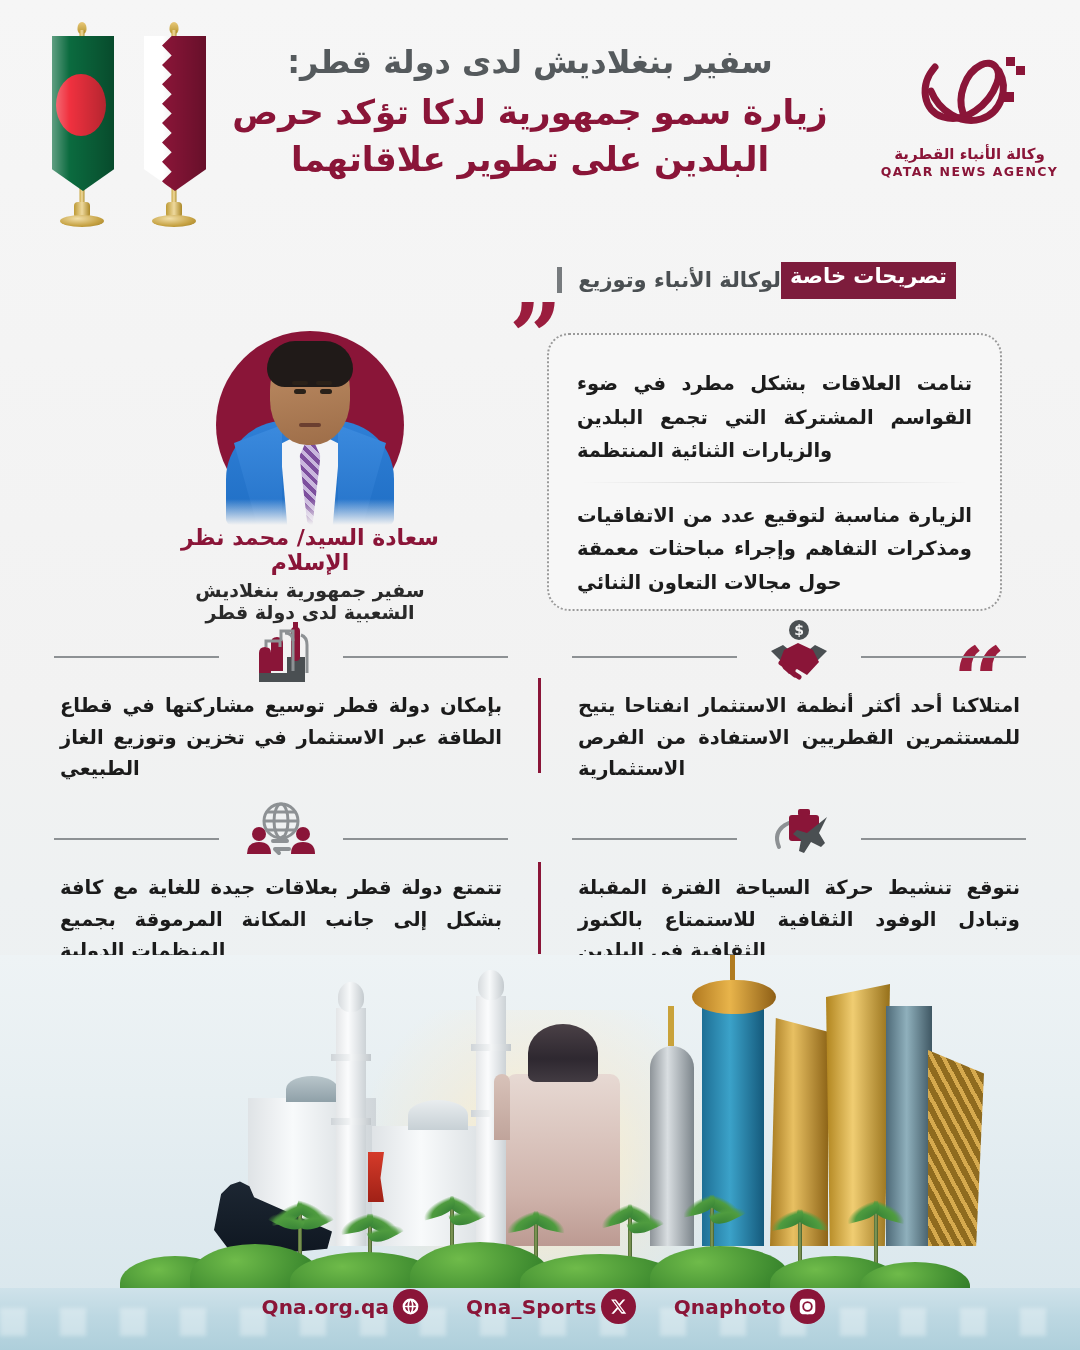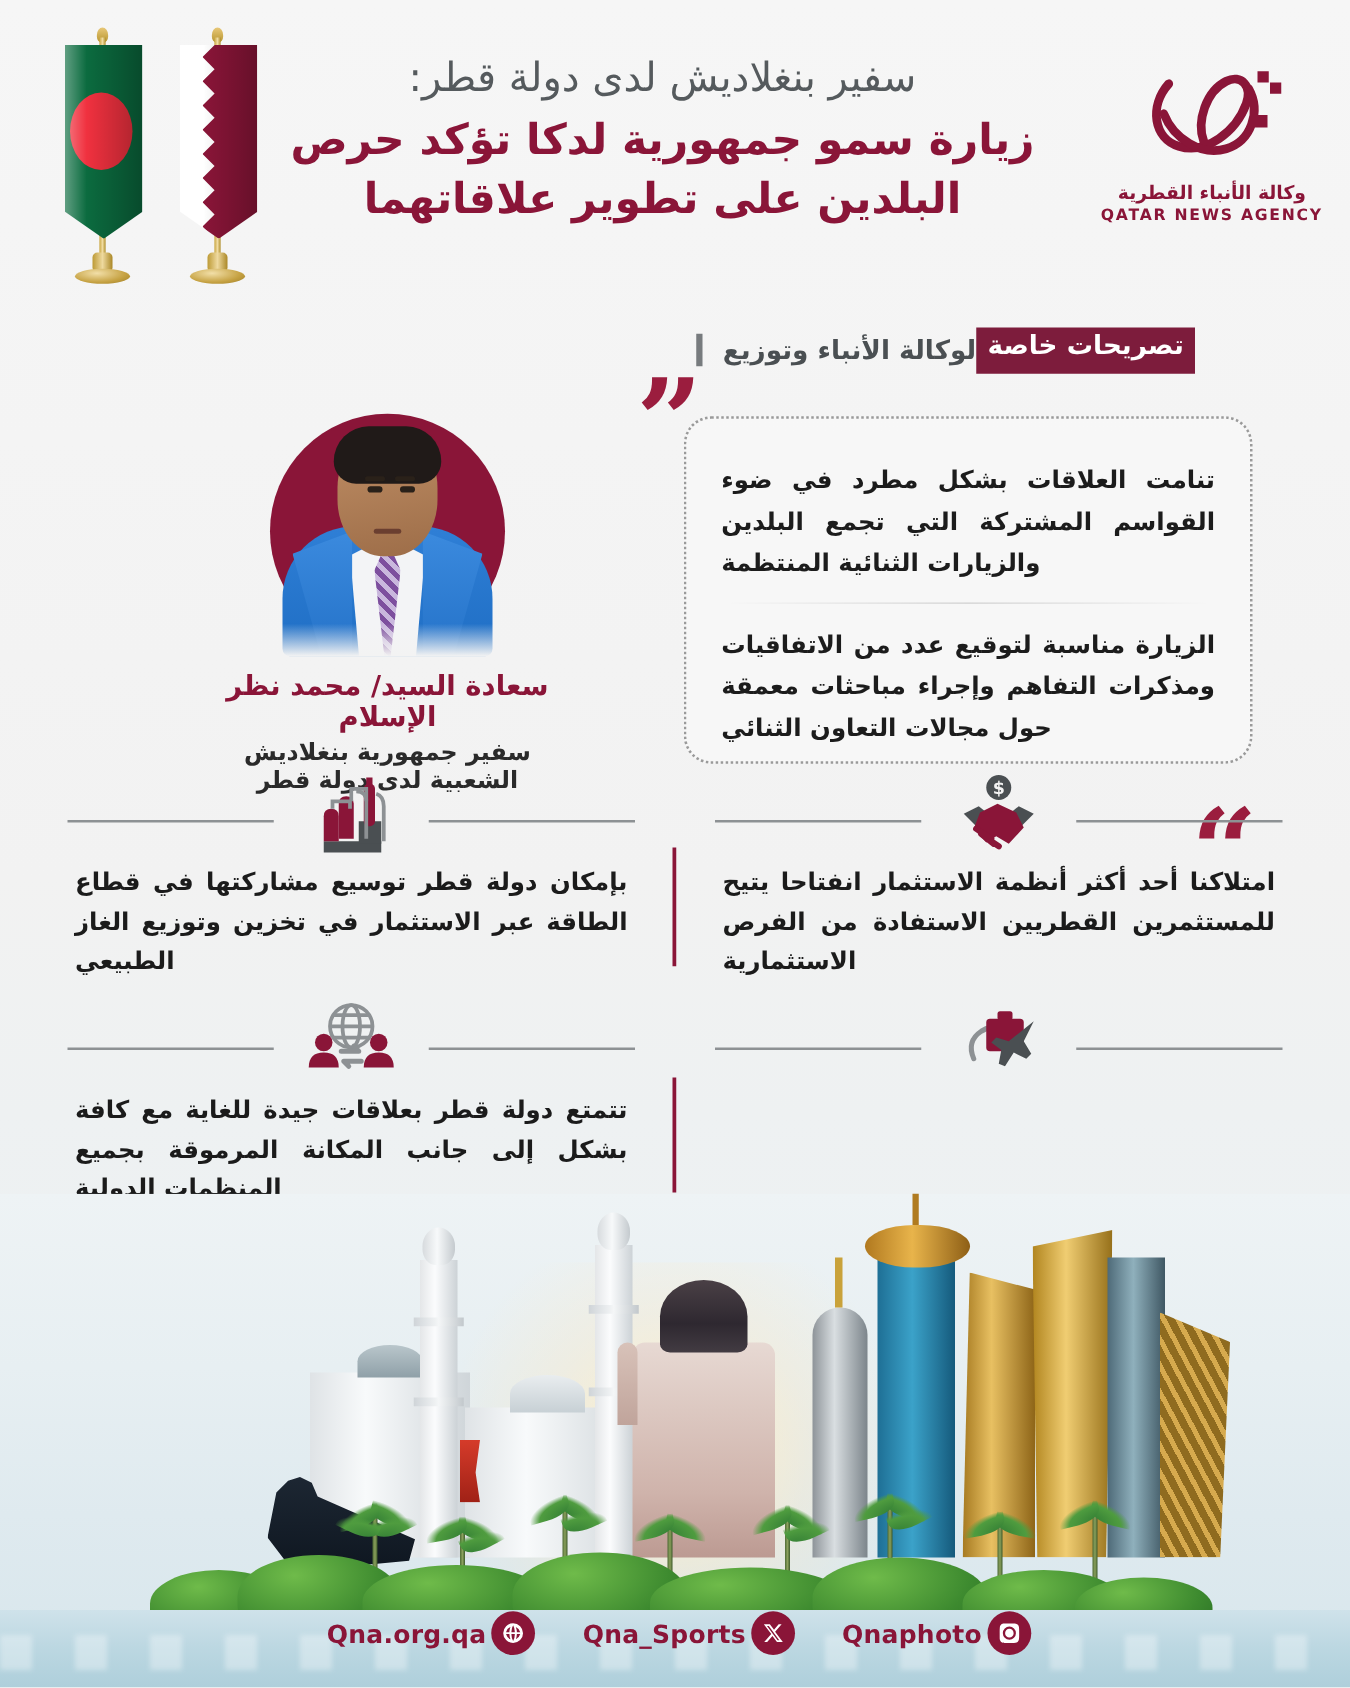--- a/index.html
+++ b/index.html
@@ -41,21 +41,21 @@
   .fl-bd .shade { position:absolute; inset:0;
       background:linear-gradient(90deg,rgba(255,255,255,.35),rgba(255,255,255,0) 28%,rgba(0,0,0,.18) 72%,rgba(0,0,0,.30)); }
   .fl-qa { left:6px; background:#ffffff; }
   .fl-qa .maroon { position:absolute; right:0; top:0; width:44px; height:100%;
       background:#8A1538;
       clip-path: polygon(22% 0, 100% 0, 100% 100%, 22% 100%, 0 93.7%, 22% 87.5%, 0 81.2%, 22% 75%, 0 68.7%, 22% 62.5%, 0 56.2%, 22% 50%, 0 43.7%, 22% 37.5%, 0 31.2%, 22% 25%, 0 18.7%, 22% 12.5%, 0 6.2%); }
   .fl-qa .shade { position:absolute; inset:0;
       background:linear-gradient(90deg,rgba(255,255,255,.30),rgba(255,255,255,0) 30%,rgba(0,0,0,.16) 75%,rgba(0,0,0,.26)); }
 
   .titles { position:absolute; right:210px; top:42px; width:680px; text-align:center; }
-  .title-kicker { font-size:32px; font-weight:400; color:#555a5d; letter-spacing:0; line-height:1.28; }
+  .title-kicker { font-size:32px; font-weight:700; color:#555a5d; letter-spacing:0; line-height:1.28; }
   .title-main { margin-top:6px; font-size:34px; font-weight:800; color:#8A1538; line-height:1.38; }
 
   .logo { position:absolute; right:18px; top:45px; width:185px; text-align:center; }
   .logo-mark { width:130px; height:96px; margin:0 auto; }
   .logo-ar { margin-top:4px; font-size:15px; font-weight:700; color:#8A1538; letter-spacing:.5px; }
   .logo-en { margin-top:1px; font-size:12.5px; font-weight:700; color:#8A1538; letter-spacing:1.4px; }
 
   
   .banner { position:absolute; top:263px; right:124px; display:flex; align-items:center; height:34px; }
   .banner-tick { width:5px; height:26px; background:#777b7e; order:3; margin-right:8px; }
@@ -110,21 +110,21 @@
       background:#201a18; }
   .p-eyeL,.p-eyeR { position:absolute; top:64px; width:12px; height:5px; border-radius:3px; background:#2a2119; }
   .p-eyeL { left:96px; } .p-eyeR { left:122px; }
   .p-brL,.p-brR { position:absolute; top:56px; width:16px; height:3.5px; border-radius:2px; background:#2a2119; }
   .p-brL { left:94px; } .p-brR { left:118px; }
   .p-mouth { position:absolute; top:98px; left:50%; transform:translateX(-50%);
       width:22px; height:4px; border-radius:3px; background:#6b3f30; }
   .photo-fade { position:absolute; left:0; right:0; bottom:0; height:26px;
       background:linear-gradient(180deg,rgba(244,244,244,0),#f3f3f3); }
 
-  .p-name { margin-top:12px; font-size:22px; font-weight:800; color:#8A1538; }
+  .p-name { font-size:22px; font-weight:800; color:#8A1538; }
   .p-role { margin-top:4px; font-size:19px; font-weight:600; color:#2a2a2a; }
 
   
   .facts { position:absolute; top:618px; left:0; width:1080px; height:352px; }
   .fact { position:absolute; width:470px; }
   .f-tr { right:46px; top:0; }
   .f-tl { left:46px; top:0; }
   .f-br { right:46px; top:182px; }
   .f-bl { left:46px; top:182px; }
 
@@ -334,20 +334,21 @@
         <div class="f-icon">
           <svg viewBox="0 0 92 64" xmlns="http://www.w3.org/2000/svg">
             <path d="M26 46 q-6-14 6-22 q10-6 22-4" stroke="#8d9194" stroke-width="4" fill="none" stroke-linecap="round"></path>
             <rect x="36" y="14" width="30" height="26" rx="3" fill="#8A1538"></rect>
             <rect x="45" y="8" width="12" height="7" rx="2" fill="#8A1538"></rect>
             <path d="M74 16 L54 32 L44 29 L40 33 L48 39 L46 50 L51 52 L58 41 L68 46 L72 42 L66 32 Z" fill="#4a4f52"></path>
           </svg>
         </div>
         <div class="f-line r"></div>
       </div>
+      <div class="f-text">نتوقع تنشيط حركة السياحة الفترة المقبلة وتبادل الوفود الثقافية للاستمتاع بالكنوز الثقافية في البلدين</div>
     </div>
 
     <div class="fact f-bl">
       <div class="f-head">
         <div class="f-line l"></div>
         <div class="f-icon">
           <svg viewBox="0 0 92 64" xmlns="http://www.w3.org/2000/svg">
             <g stroke="#8d9194" stroke-width="3" fill="none">
               <circle cx="46" cy="20" r="17"></circle>
               <ellipse cx="46" cy="20" rx="7" ry="17"></ellipse>

